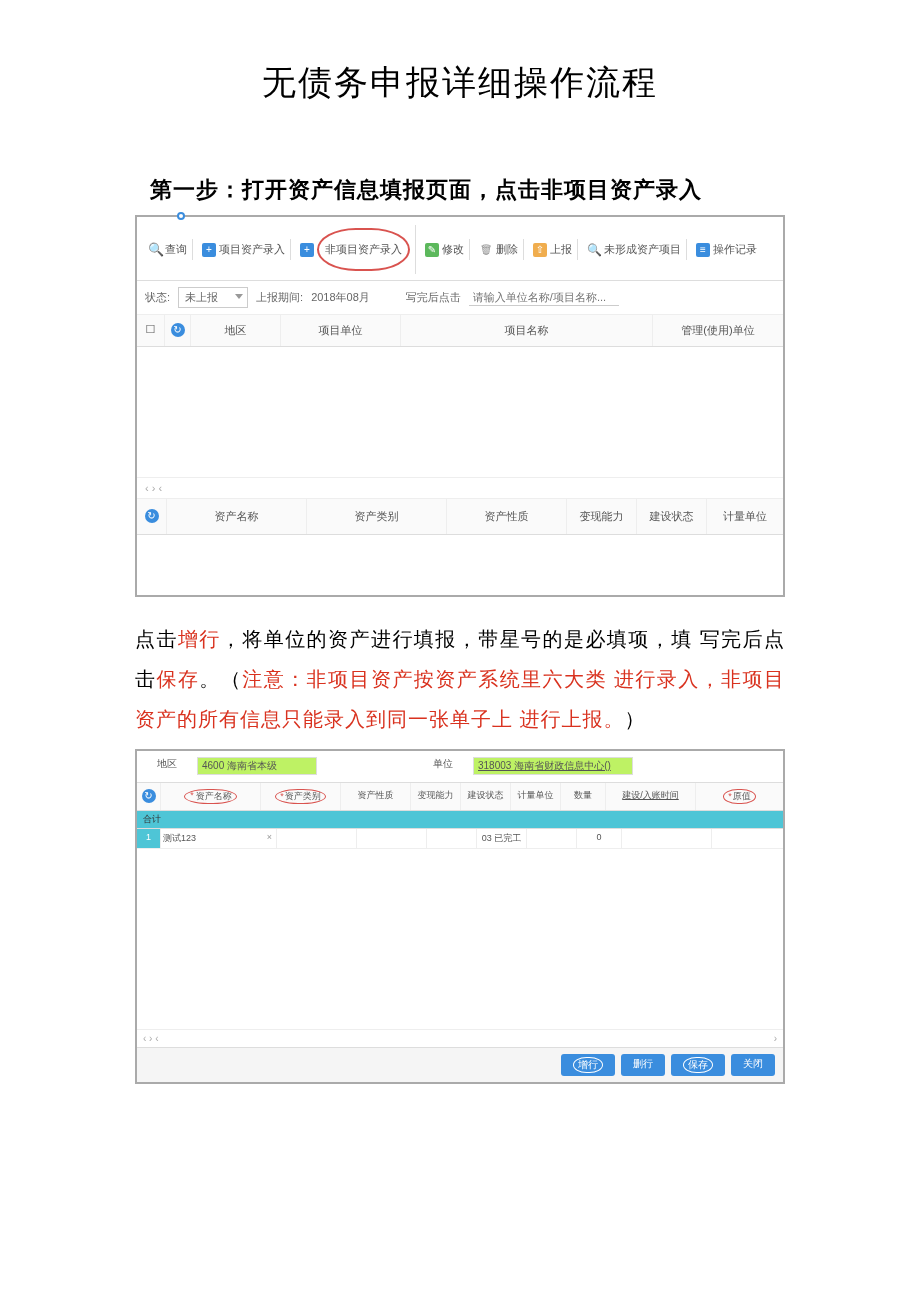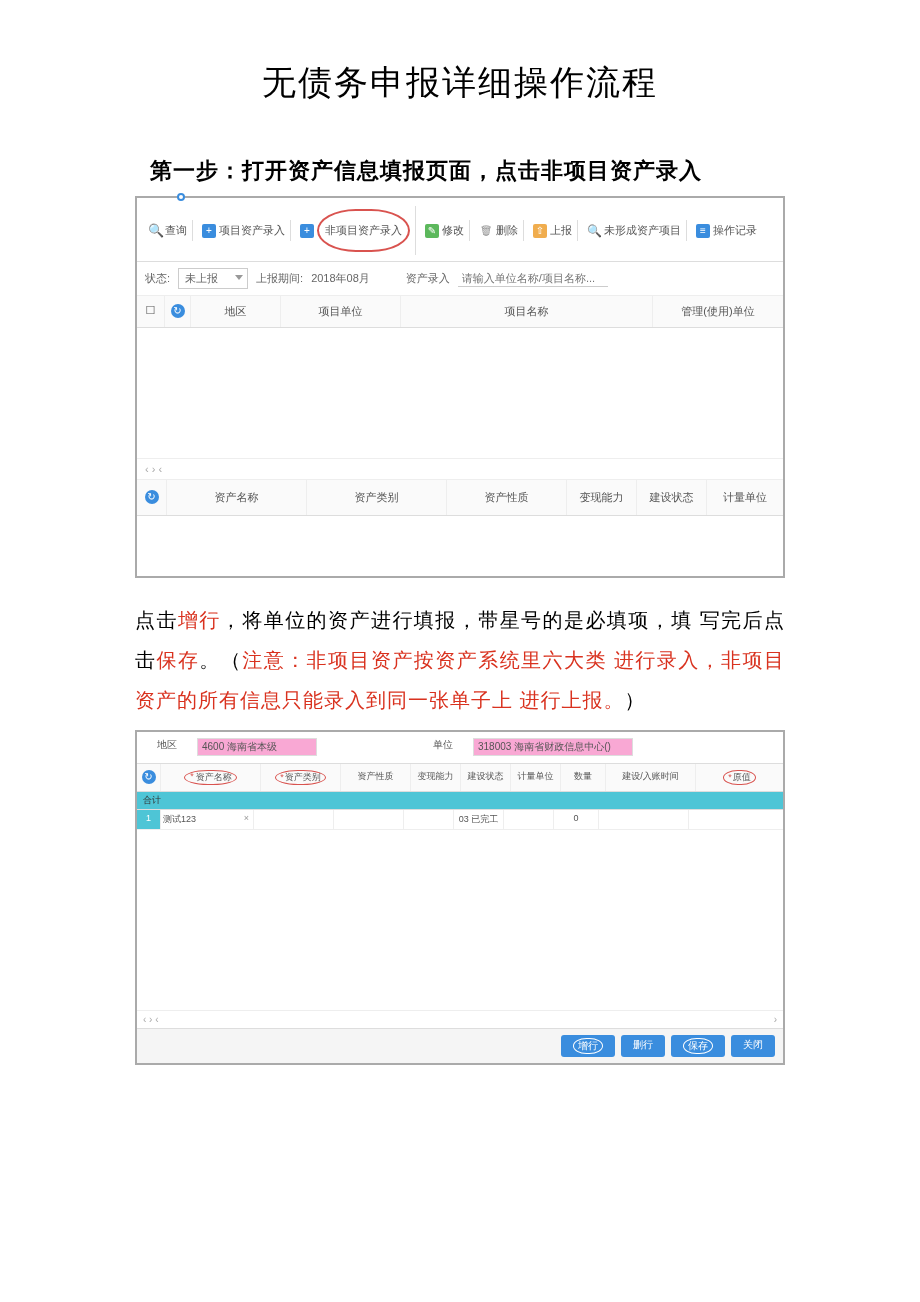--- a/index.html
+++ b/index.html
@@ -7,21 +7,21 @@
       font-family: "Microsoft YaHei", "SimSun", sans-serif;
       background: #fff;
       width: 920px;
       margin: 0 auto;
       padding: 60px 0 40px 0;
     }
     .doc-title {
       text-align: center;
       font-size: 34px;
       font-weight: 400;
-      margin-bottom: 50px;
+      margin-bottom: 69px;
       letter-spacing: 2px;
     }
     .step-heading {
       font-size: 22px;
       margin: 0 130px 10px 150px;
       letter-spacing: 1px;
     }
     .screenshot-box {
       margin: 0 135px 22px 135px;
       border: 2px solid #aaa;
@@ -201,21 +201,21 @@
       display: flex;
       gap: 20px;
       margin-bottom: 3px;
     }
     .s2-form-row .lbl { width: 30px; text-align: right; }
     .s2-form-row .val {
       border: 1px solid #ddd;
       padding: 1px 4px;
       min-width: 120px;
       font-size: 10px;
-      background: #f9a8d4;
+      background: #bef264;
     }
     .s2-cols {
       display: flex;
       font-size: 9px;
       color: #555;
       border-top: 1px solid #ddd;
       border-bottom: 1px solid #ddd;
       background: #fafafa;
     }
     .s2-cols > div {
@@ -224,21 +224,21 @@
       border-right: 1px solid #eee;
     }
     .s2-cols .rf { width: 24px; }
     .s2-cols .b1 { width: 100px; font-family: Liberation Mono, monospace; }
     .s2-cols .b2 { width: 80px; }
     .s2-cols .b3 { width: 70px; }
     .s2-cols .b4 { width: 50px; }
     .s2-cols .b5 { width: 50px; }
     .s2-cols .b6 { width: 50px; }
     .s2-cols .b7 { width: 45px; }
-    .s2-cols .b8 { width: 90px; }
+    .s2-cols .b8 { width: 90px; text-decoration: underline; }
     .s2-cols .b9 { flex: 1; border-right: none; }
     .circle-sm {
       border: 1.5px solid #d9534f;
       border-radius: 50%/55%;
       padding: 0 4px;
       display: inline-block;
     }
     .star { color: #d9534f; margin-right: 1px; }
     .s2-total {
       background: #4ec5d6;
@@ -252,21 +252,21 @@
       font-size: 9px;
       color: #555;
       border-bottom: 1px solid #eee;
     }
     .s2-row > div {
       padding: 3px 2px;
       text-align: center;
       border-right: 1px solid #eee;
     }
     .s2-row .num { width: 24px; background: #4ec5d6; color: #fff; }
-    .s2-row .b1 { width: 93px; text-align: left; position: relative; }
+    .s2-row .b1 { width: 116px; text-align: left; position: relative; }
     .s2-row .b1 .x { position: absolute; right: 4px; color: #999; }
     .s2-row .b2 { width: 80px; }
     .s2-row .b3 { width: 70px; }
     .s2-row .b4 { width: 50px; }
     .s2-row .b5 { width: 50px; }
     .s2-row .b6 { width: 50px; }
     .s2-row .b7 { width: 45px; }
     .s2-row .b8 { width: 90px; }
     .s2-row .b9 { flex: 1; border-right: none; }
     .s2-body { height: 180px; }
@@ -336,21 +336,21 @@
         <span class="ic">≡</span>
         <span>操作记录</span>
       </span>
   </div>
   <div class="s1-filters">
     <span>状态:</span>
     <span class="sel"><span>未上报</span><span class="tri"></span></span>
     <span>上报期间:</span>
     <span>2018年08月</span>
     <span style="width:20px"></span>
-    <span>资产录入</span>
+    <span>写完后点击</span>
     <input placeholder="请输入单位名称/项目名称..." style="">
   </div>
   <div class="s1-cols">
     <div class="chk">☐</div>
     <div class="rf"><span class="refresh-icon">↻</span></div>
     <div class="c1">地区</div>
     <div class="c2">项目单位</div>
     <div class="c3">项目名称</div>
     <div class="c4">管理(使用)单位</div>
   </div>
@@ -372,21 +372,21 @@
   <span>点击</span><span class="red">增行</span><span>，将单位的资产进行填报，带星号的是必填项，填 写完后点击</span><span class="red">保存</span><span>。（</span><span class="red">注意：非项目资产按资产系统里六大类 进行录入，非项目资产的所有信息只能录入到同一张单子上 进行上报。</span><span>）</span>
 </p>
 
 <div class="screenshot-box" style="margin-top:10px; font-size:10px; position:relative;">
   <div class="s2-form">
     <div class="s2-form-row">
       <span class="lbl">地区</span>
       <span class="val">4600 海南省本级</span>
       <span style="flex:1"></span>
       <span class="lbl">单位</span>
-      <span class="val" style="min-width:160px;">318003 海南省财政信息中心()</span>
+      <span class="val" style="min-width:160px;text-decoration:underline;">318003 海南省财政信息中心()</span>
       <span style="width:120px"></span>
     </div>
   </div>
   <div class="s2-cols">
     <div class="rf"><span class="refresh-icon">↻</span></div>
     <div class="b1"><span class="circle-sm"><span class="star">*</span><span>资产名称</span></span></div>
     <div class="b2"><span class="circle-sm"><span class="star">*</span><span>资产类别</span></span></div>
     <div class="b3">资产性质</div>
     <div class="b4">变现能力</div>
     <div class="b5">建设状态</div>

